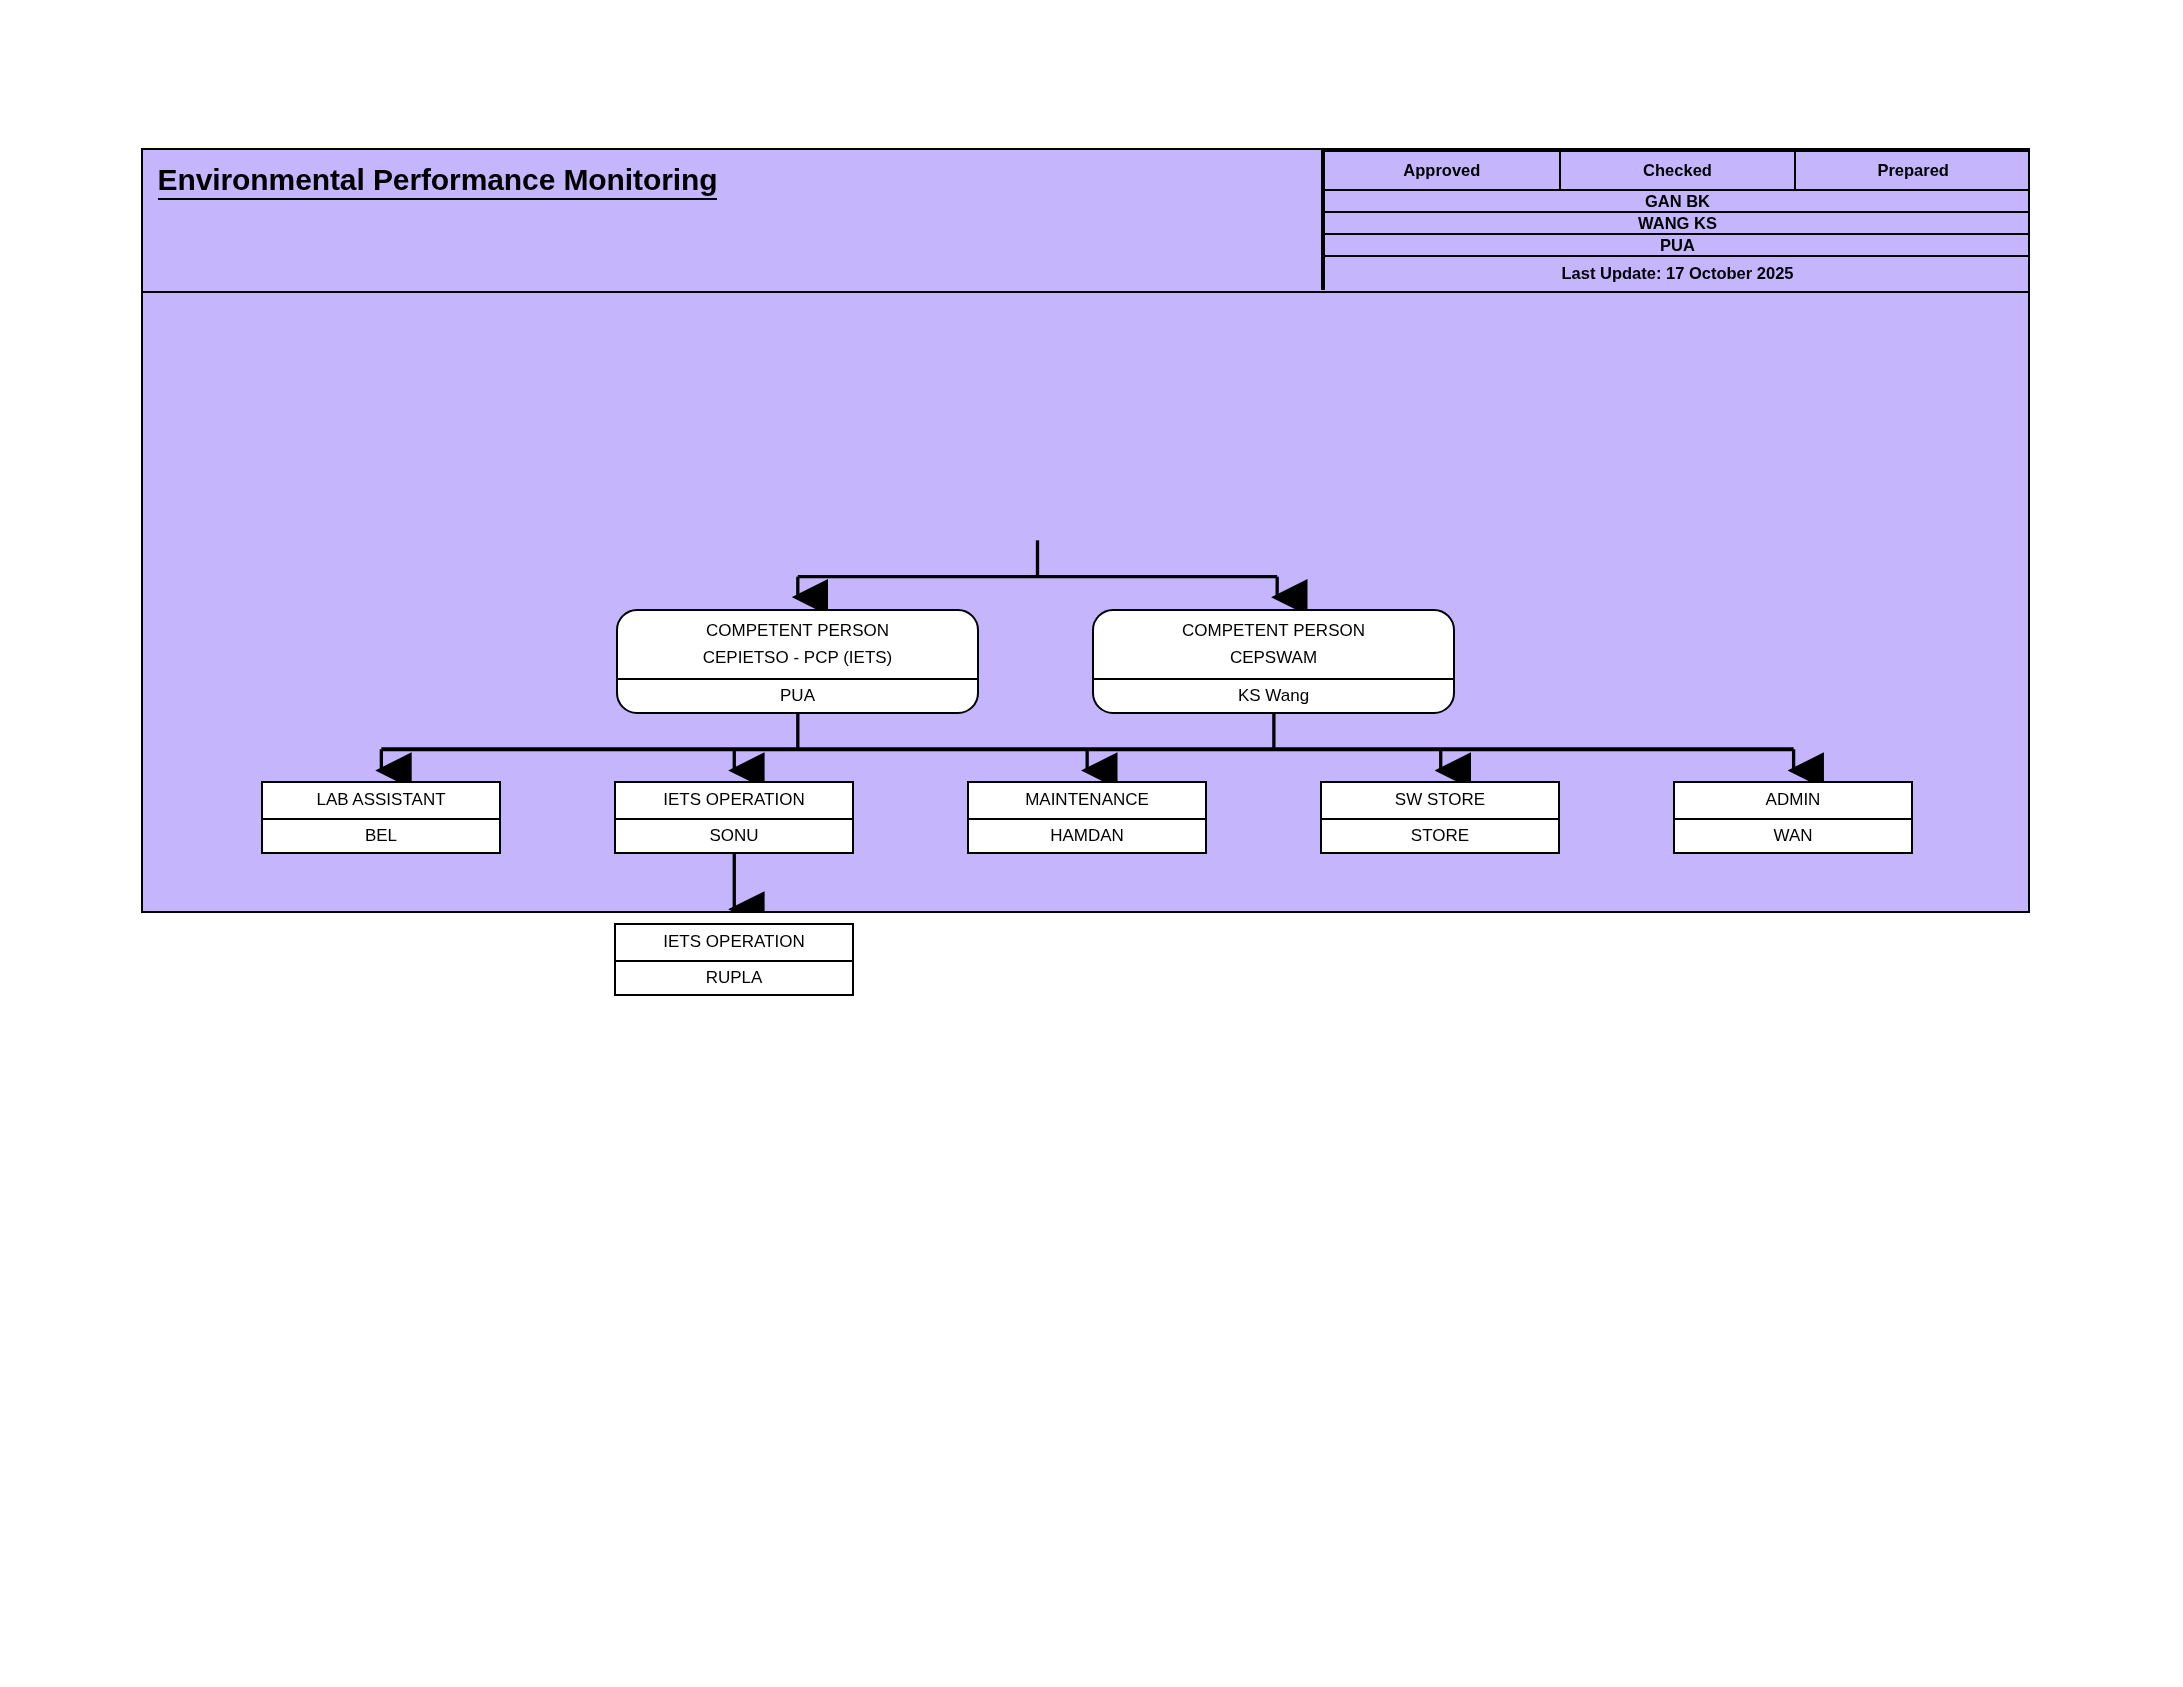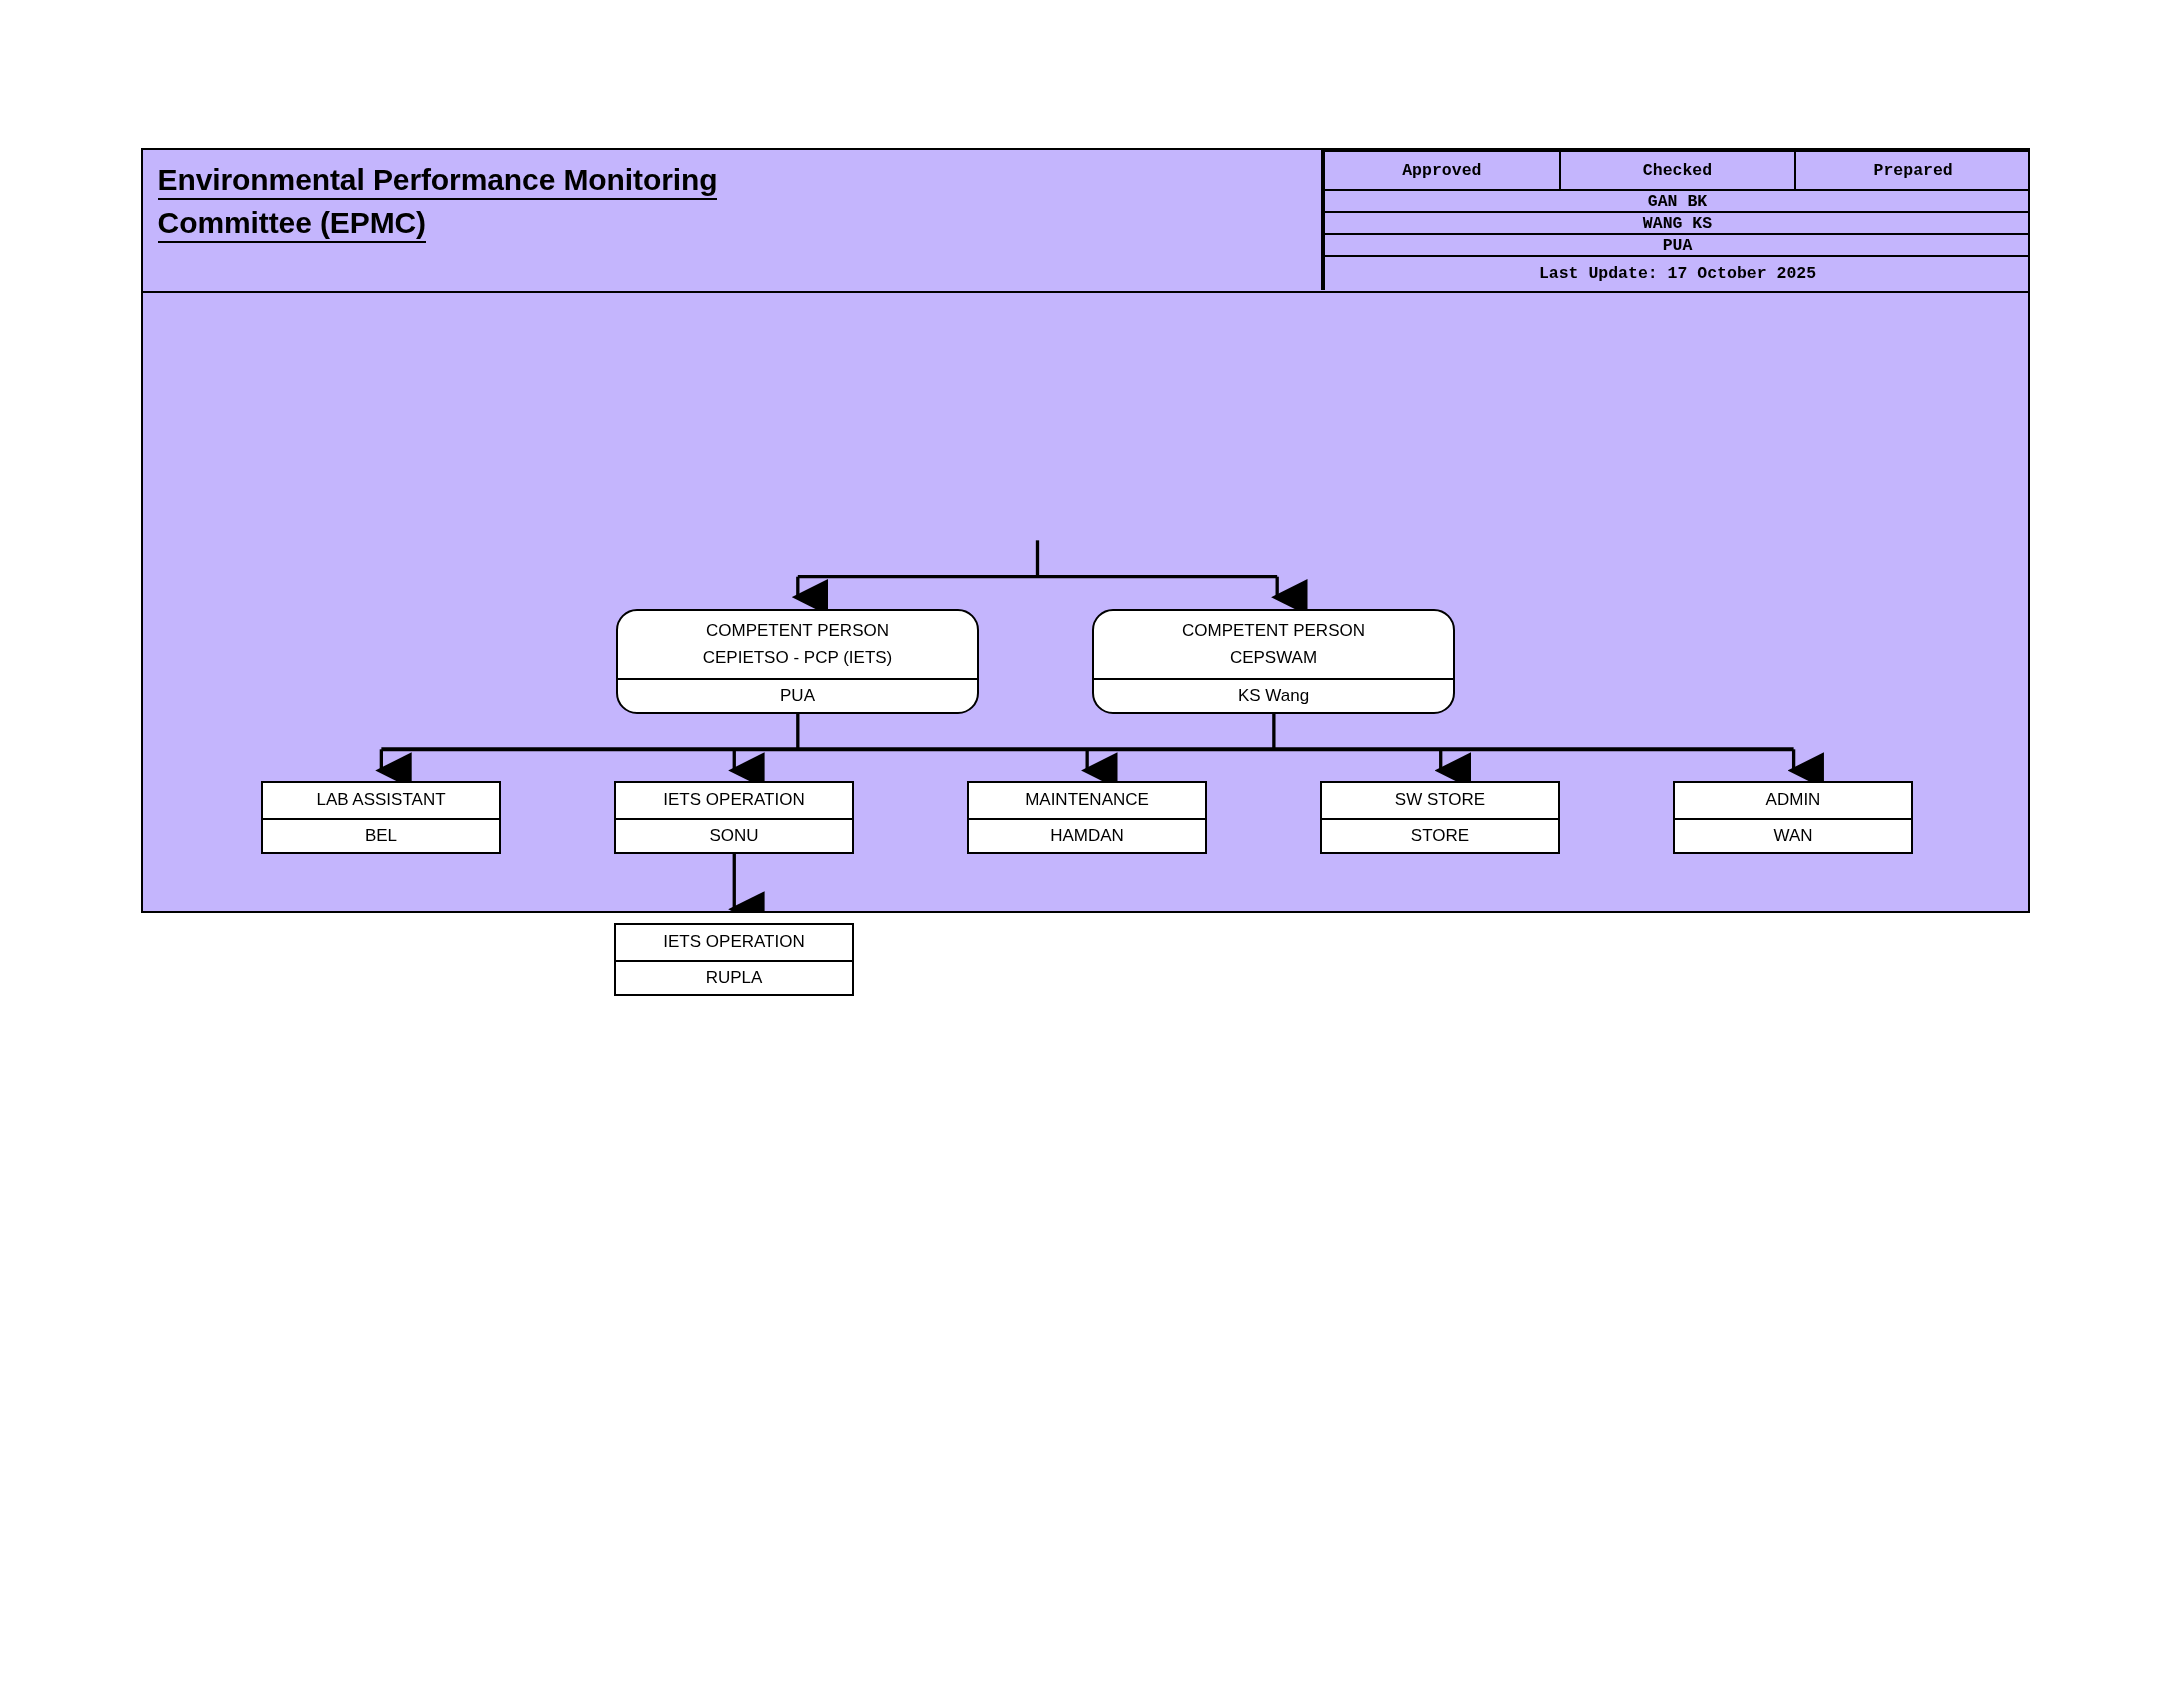--- a/index.html
+++ b/index.html
@@ -63,21 +63,20 @@
     padding-bottom: 2px;
   }
 
   
   .approval-table {
     position: absolute;
     left: 1180px;
     top: 0;
     width: 707px;
     height: 140px;
-    font-family: Liberation Mono, monospace;
   }
   .appr-row {
     display: flex;
     width: 100%;
     box-sizing: border-box;
   }
   .appr-row.head { height: 41px; }
   .appr-row.names { height: 66px; flex-direction: column; }
   .appr-row.update { height: 33px; }
 
@@ -182,21 +181,20 @@
 </style>
 </head>
 <body>
 
 <div class="doc-frame">
 
   <div class="header-band">
 
     <div class="title-cell">
       <span class="title-line"><span>Environmental Performance Monitoring</span></span>
-      <span class="title-line"><span>Committee (EPMC)</span></span>
     </div>
 
     <div class="approval-table">
       <div class="appr-row head">
         <div class="appr-cell">Approved</div>
         <div class="appr-cell">Checked</div>
         <div class="appr-cell last">Prepared</div>
       </div>
       <div class="appr-row names">
         <div class="appr-cell">GAN BK</div>

